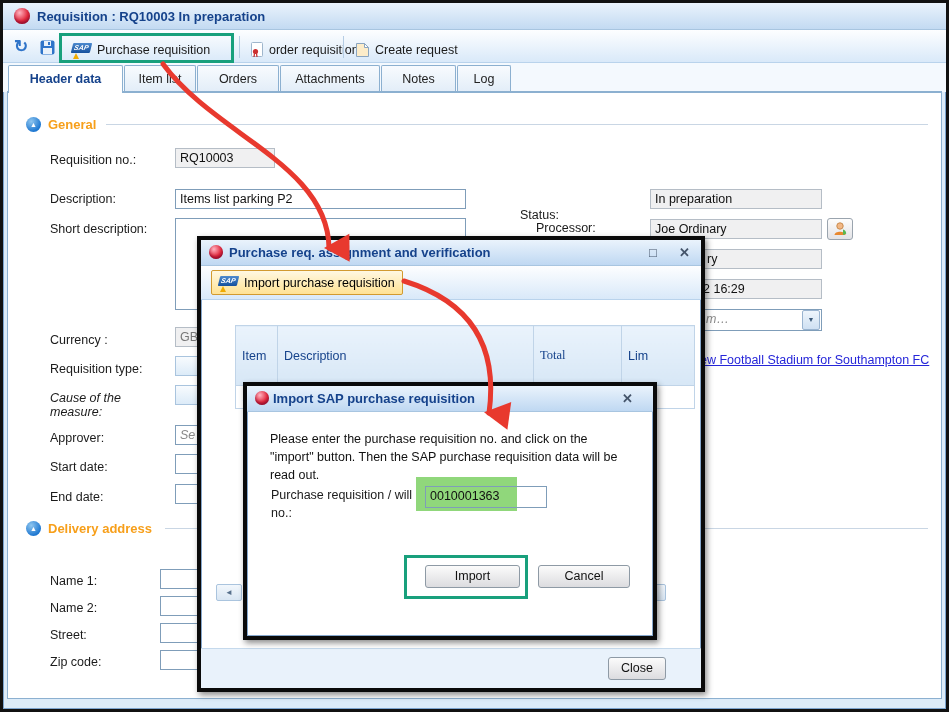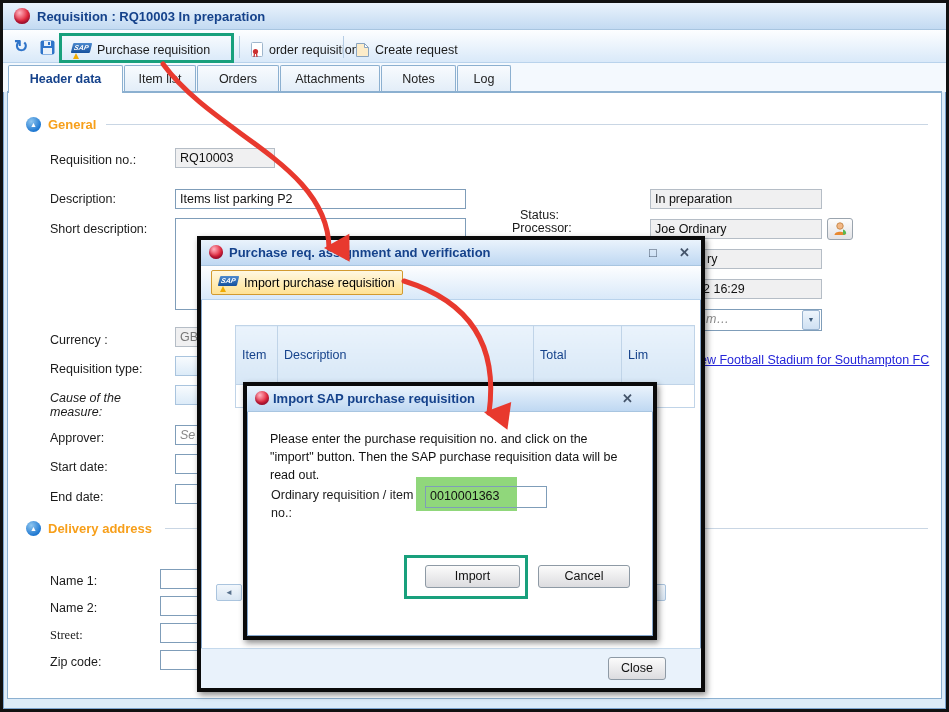--- a/index.html
+++ b/index.html
@@ -150,21 +150,21 @@
 
   <div class="lbl" style="left:50px; top:192px;">Description:</div>
   <div class="inp" style="left:175px; top:189px; width:291px; height:20px;">Items list parking P2</div>
 
   <div class="lbl" style="left:50px; top:222px;">Short description:</div>
   <div class="textarea" style="left:175px; top:218px; width:291px; height:92px;"></div>
 
   <div class="lbl" style="left:520px; top:191px;margin-top:17px;">Status:</div>
   <div class="inp ro" style="left:650px; top:189px; width:172px; height:20px;">In preparation</div>
 
-  <div class="lbl" style="left:512px; top:221px;">Processor:</div>
+  <div class="lbl" style="left:536px; top:221px;">Processor:</div>
   <div class="inp ro" style="left:650px; top:219px; width:172px; height:20px;">Joe Ordinary</div>
   <div class="sq-btn" style="left:827px; top:218px; width:26px; height:22px;">
     <svg width="16" height="16" style="margin:2px 0 0 4px;">
       <circle cx="8" cy="5" r="3.2" fill="#f2b886" stroke="#c98b4e"></circle>
       <path d="M2.5 14 c0 -4.5 11 -4.5 11 0 z" fill="#e8882f"></path>
       <path d="M11 8.5 a4.5 4.5 0 0 1 3.2 4.2 l-3.2 1.3 z" fill="#58b854"></path>
     </svg>
   </div>
 
   <div class="inp ro pad56" style="left:650px; top:249px; width:172px; height:20px;">ry</div>
@@ -194,21 +194,21 @@
   <div class="inp" style="left:175px; top:484px; width:120px; height:20px;"></div>
 
   <div class="sec-icon" style="left:26px; top:521px;">▲</div>
   <div class="sec-title" style="left:48px; top:521px;">Delivery address</div>
   <div class="sec-hr" style="left:165px; top:528px; width:763px;"></div>
 
   <div class="lbl" style="left:50px; top:574px;">Name 1:</div>
   <div class="inp" style="left:160px; top:569px; width:200px; height:20px;"></div>
   <div class="lbl" style="left:50px; top:601px;">Name 2:</div>
   <div class="inp" style="left:160px; top:596px; width:200px; height:20px;"></div>
-  <div class="lbl" style="left:50px; top:628px;font-family:Liberation Serif, serif;">Street:</div>
+  <div class="lbl" style="left:50px; top:628px;">Street:</div>
   <div class="inp" style="left:160px; top:623px; width:200px; height:20px;"></div>
   <div class="lbl" style="left:50px; top:655px;">Zip code:</div>
   <div class="inp" style="left:160px; top:650px; width:200px; height:20px;"></div>
 
   <div class="dialog" style="left:197px; top:236px; width:508px; height:456px; z-index:20;">
     <div class="dlg-inner-border"></div>
     <div class="dlg-titlebar">
       <span class="sphere" style="left:8px; top:5px; width:14px; height:14px;"></span>
       <span class="dlg-title">Purchase req. assignment and verification</span>
       <span class="dlg-btn" style="left:448px;">□</span>
@@ -222,21 +222,21 @@
         </span>
         <span>Import purchase requisition</span>
       </div>
     </div>
 
     <table class="tbl" style="left:34px; top:85px;">
       <tbody>
           <tr>
         <th style="width:42px;">Item</th>
         <th style="width:256px;">Description</th>
-        <th style="width:88px;">Total</th>
+        <th style="width:88px;font-family:Liberation Serif, serif;">Total</th>
         <th style="width:73px;">Lim</th>
       </tr>
       <tr>
         <td>10</td>
         <td>Items list parking P2</td>
         <td class="num">0,00</td>
         <td></td>
       </tr>
     </tbody>
       </table>
@@ -252,21 +252,21 @@
   <div class="dialog" style="left:243px; top:382px; width:414px; height:258px; z-index:30;">
     <div class="dlg-inner-border"></div>
     <div class="dlg-titlebar">
       <span class="sphere" style="left:8px; top:5px; width:14px; height:14px;"></span>
       <span class="dlg-title" style="left:26px;">Import SAP purchase requisition</span>
       <span class="dlg-btn" style="left:375px;">✕</span>
     </div>
 
     <div style="position:absolute; left:23px; top:44px; width:362px; font-size:12.5px; line-height:1.45; color:#111;">Please enter the purchase requisition no. and click on the "import" button. Then the SAP purchase requisition data will be read out.</div>
 
-    <div class="lbl" style="left:24px; top:101px; width:152px; line-height:1.4;">Ordinary requisition / item no.:</div>
+    <div class="lbl" style="left:24px; top:101px; width:152px; line-height:1.4;">Purchase requisition / will no.:</div>
 
     <div class="green-fill" style="left:169px; top:91px; width:101px; height:34px;"></div>
     <div class="inp" style="left:178px; top:100px; width:122px; height:22px; background:transparent;">0010001363</div>
 
     <div class="gray-btn" style="left:178px; top:179px; width:95px; height:23px; line-height:21px;">Import</div>
     <div class="gray-btn" style="left:291px; top:179px; width:92px; height:23px; line-height:21px;">Cancel</div>
   </div>
 
   <div class="green-box" style="left:59px; top:33px; width:175px; height:30px;"></div>
   <div class="green-box" style="left:404px; top:555px; width:124px; height:44px;"></div>

